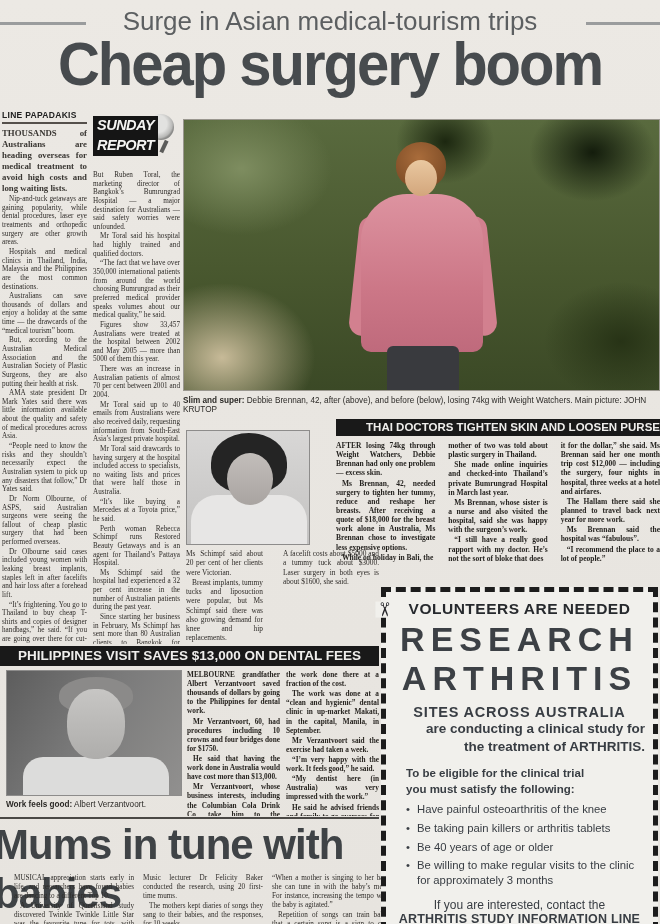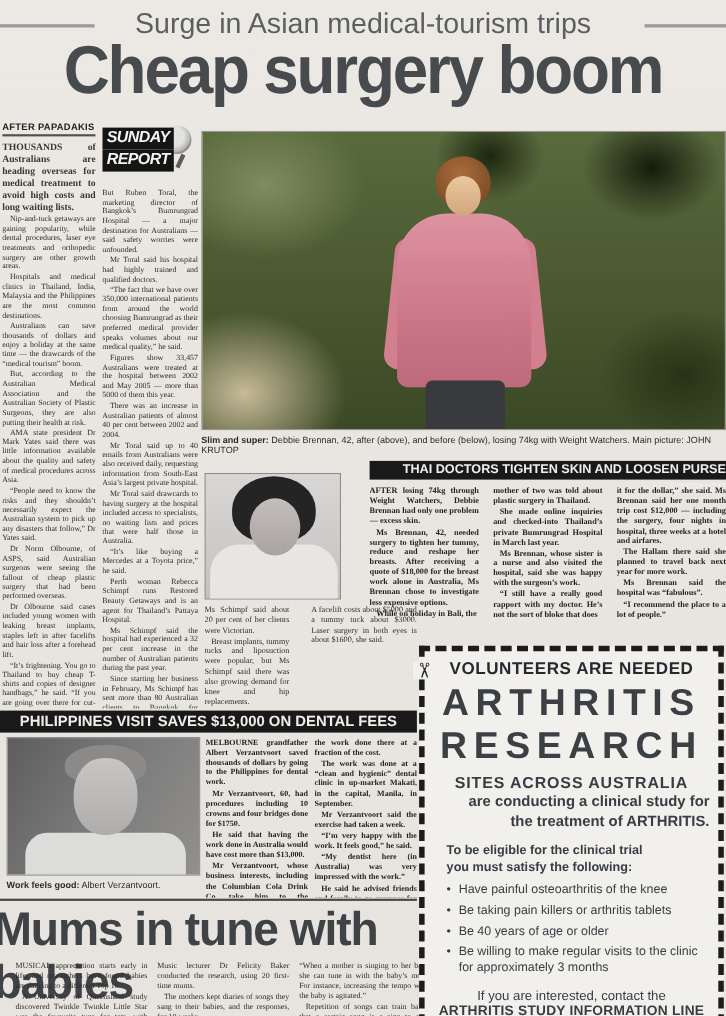--- a/index.html
+++ b/index.html
@@ -126,21 +126,21 @@
 <body>
 
 <div class="paper">
 
   <div class="strap-rule left"></div>
   <div class="strap-rule right"></div>
   <div class="strap">Surge in Asian medical-tourism trips</div>
   <h1 class="headline">Cheap surgery boom</h1>
 
   <div id="col1" class="bodycol">
-    <div class="byline">AFTER PAPADAKIS</div>
+    <div class="byline">LINE PAPADAKIS</div>
     <div class="paras">
         <p>THOUSANDS of Australians are heading overseas for medical treatment to avoid high costs and long waiting lists.</p>
         <p>Nip-and-tuck getaways are gaining popularity, while dental procedures, laser eye treatments and orthopedic surgery are other growth areas.</p>
         <p>Hospitals and medical clinics in Thailand, India, Malaysia and the Philippines are the most common destinations.</p>
         <p>Australians can save thousands of dollars and enjoy a holiday at the same time — the drawcards of the “medical tourism” boom.</p>
         <p>But, according to the Australian Medical Association and the Australian Society of Plastic Surgeons, they are also putting their health at risk.</p>
         <p>AMA state president Dr Mark Yates said there was little information available about the quality and safety of medical procedures across Asia.</p>
         <p>“People need to know the risks and they shouldn’t necessarily expect the Australian system to pick up any disasters that follow,” Dr Yates said.</p>
         <p>Dr Norm Olbourne, of ASPS, said Australian surgeons were seeing the fallout of cheap plastic surgery that had been performed overseas.</p>
         <p>Dr Olbourne said cases included young women with leaking breast implants, staples left in after facelifts and hair loss after a forehead lift.</p>
@@ -153,21 +153,21 @@
       <div class="mag"></div>
       <div class="mag-handle"></div>
       <div class="sr-box b1">SUNDAY</div>
       <div class="sr-box b2">REPORT</div>
     </div>
     <div class="paras">
         <p>But Ruben Toral, the marketing director of Bangkok’s Bumrungrad Hospital — a major destination for Australians — said safety worries were unfounded.</p>
         <p>Mr Toral said his hospital had highly trained and qualified doctors.</p>
         <p>“The fact that we have over 350,000 international patients from around the world choosing Bumrungrad as their preferred medical provider speaks volumes about our medical quality,” he said.</p>
         <p>Figures show 33,457 Australians were treated at the hospital between 2002 and May 2005 — more than 5000 of them this year.</p>
-        <p>There was an increase in Australian patients of almost 40 per cent between 2002 and 2004.</p>
+        <p>There was an increase in Australian patients of almost 70 per cent between 2001 and 2004.</p>
         <p>Mr Toral said up to 40 emails from Australians were also received daily, requesting information from South-East Asia’s largest private hospital.</p>
         <p>Mr Toral said drawcards to having surgery at the hospital included access to specialists, no waiting lists and prices that were half those in Australia.</p>
         <p>“It’s like buying a Mercedes at a Toyota price,” he said.</p>
         <p>Perth woman Rebecca Schimpf runs Restored Beauty Getaways and is an agent for Thailand’s Pattaya Hospital.</p>
         <p>Ms Schimpf said the hospital had experienced a 32 per cent increase in the number of Australian patients during the past year.</p>
         <p>Since starting her business in February, Ms Schimpf has sent more than 80 Australian clients to Bangkok for surgery and more than 200 others are planning their trips.</p>
       </div>
   </div>
 
   <div id="main-photo" class="photo">
@@ -262,22 +262,22 @@
       </div>
     <div class="ucol">
         <p>“When a mother is singing to her baby, she can tune in with the baby’s mood. For instance, increasing the tempo when the baby is agitated.”</p>
         <p>Repetition of songs can train babies that a certain song is a sign to calm down, or go to bed.</p>
       </div>
   </div>
 
   <div id="ad">
     <div class="scissors">✂</div>
     <div class="ad-vol">VOLUNTEERS ARE NEEDED</div>
+    <div class="ad-title">RESEARCH</div>
     <div class="ad-title">ARTHRITIS</div>
-    <div class="ad-title">RESEARCH</div>
     <div class="ad-sub">SITES ACROSS AUSTRALIA</div>
     <div class="ad-line">are conducting a clinical study for</div>
     <div class="ad-line">the treatment of ARTHRITIS.</div>
     <div class="ad-elig">
       <div>To be eligible for the clinical trial</div>
       <div>you must satisfy the following:</div>
     </div>
     <div class="ad-bullets">
         <p class="bullet">Have painful osteoarthritis of the knee</p>
         <p class="bullet">Be taking pain killers or arthritis tablets</p>

